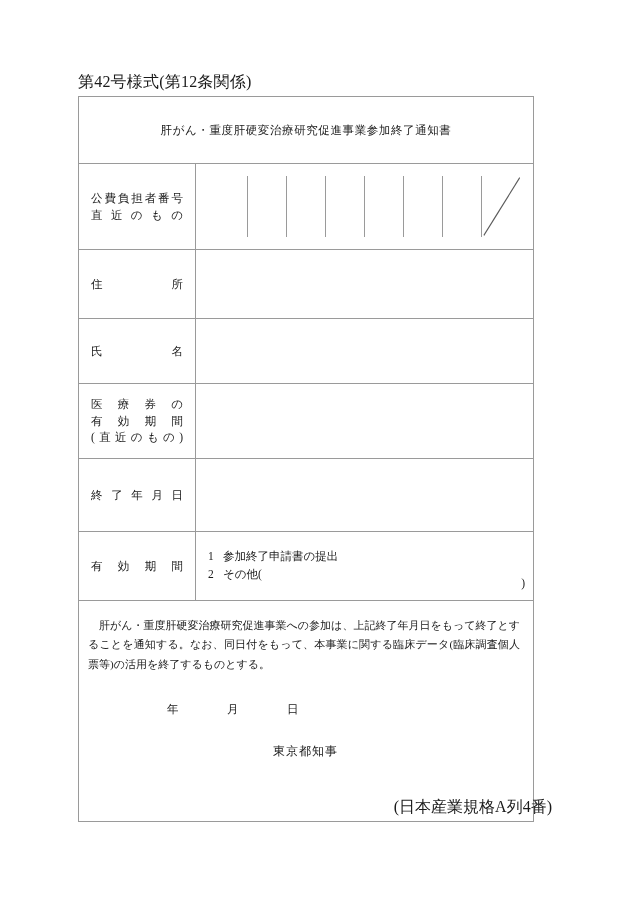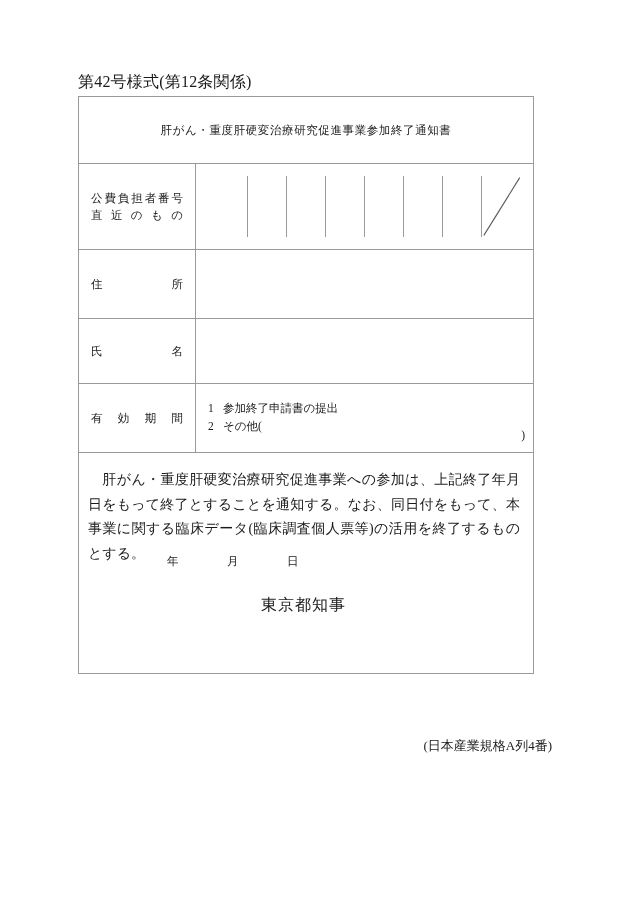--- a/index.html
+++ b/index.html
@@ -134,52 +134,52 @@
     height: 196px;
     vertical-align: top;
     padding: 0;
     position: relative;
   }
   .body-para {
     position: absolute;
     left: 9px;
     top: 15px;
     width: 432px;
-    font-size: 14px;
+    font-size: 11px;
     line-height: 1.75;
     text-align: justify;
     text-justify: inter-character;
   }
   .date-line {
     position: absolute;
     left: 0;
     top: 101px;
     width: 455px;
     font-size: 11.5px;
     white-space: nowrap;
   }
   .date-line .y { position: absolute; left: 88px; }
   .date-line .m { position: absolute; left: 148px; }
   .date-line .d { position: absolute; left: 208px; }
   .signer {
     position: absolute;
-    left: 182px;
+    left: 194px;
     top: 142px;
+    font-size: 12px;
+    letter-spacing: 1px;
+    white-space: nowrap;
+    font-family: Liberation Serif, serif;
+  }
+
+  
+  .footer-note {
+    position: absolute;
+    right: 78px;
+    top: 797px;
     font-size: 16px;
-    letter-spacing: 1px;
-    white-space: nowrap;
-    font-family: Liberation Serif, serif;
-  }
-
-  
-  .footer-note {
-    position: absolute;
-    right: 78px;
-    top: 737px;
-    font-size: 13px;
     white-space: nowrap;
   }
 </style>
 </head>
 <body>
 
 <div class="page">
 
   <div class="form-no">第42号様式(第12条関係)</div>
 
@@ -230,22 +230,36 @@
       </tr>
 
       <tr>
         <td class="lbl r-h40">
           <span class="jz">氏名</span>
         </td>
         <td class="val r-h40"></td>
       </tr>
 
 
-
-
+      <tr>
+        <td class="lbl r-h48">
+          <span class="jz">医療券の</span>
+          <span class="jz">有効期間</span>
+          <span class="jz">(直近のもの)</span>
+        </td>
+        <td class="val r-h48"></td>
+      </tr>
+
+
+      <tr>
+        <td class="lbl r-h48">
+          <span class="jz">終了年月日</span>
+        </td>
+        <td class="val r-h48"></td>
+      </tr>
 
       <tr>
         <td class="lbl">
           <span class="jz">有効期間</span>
         </td>
         <td class="reason">
           <div class="opt">
             <span class="num">1</span><span>参加終了申請書の提出</span>
           </div>
           <div class="opt">

